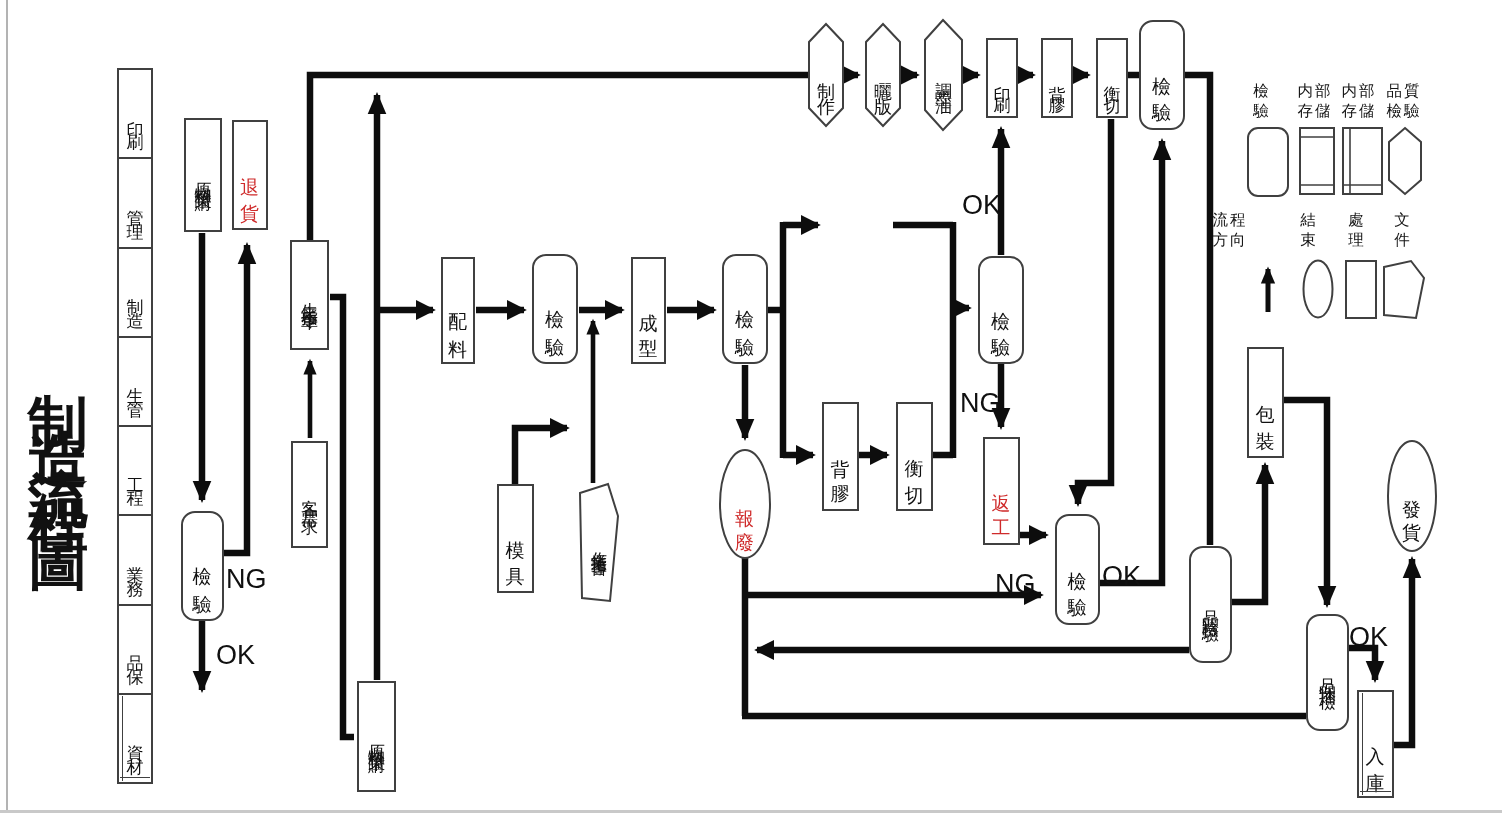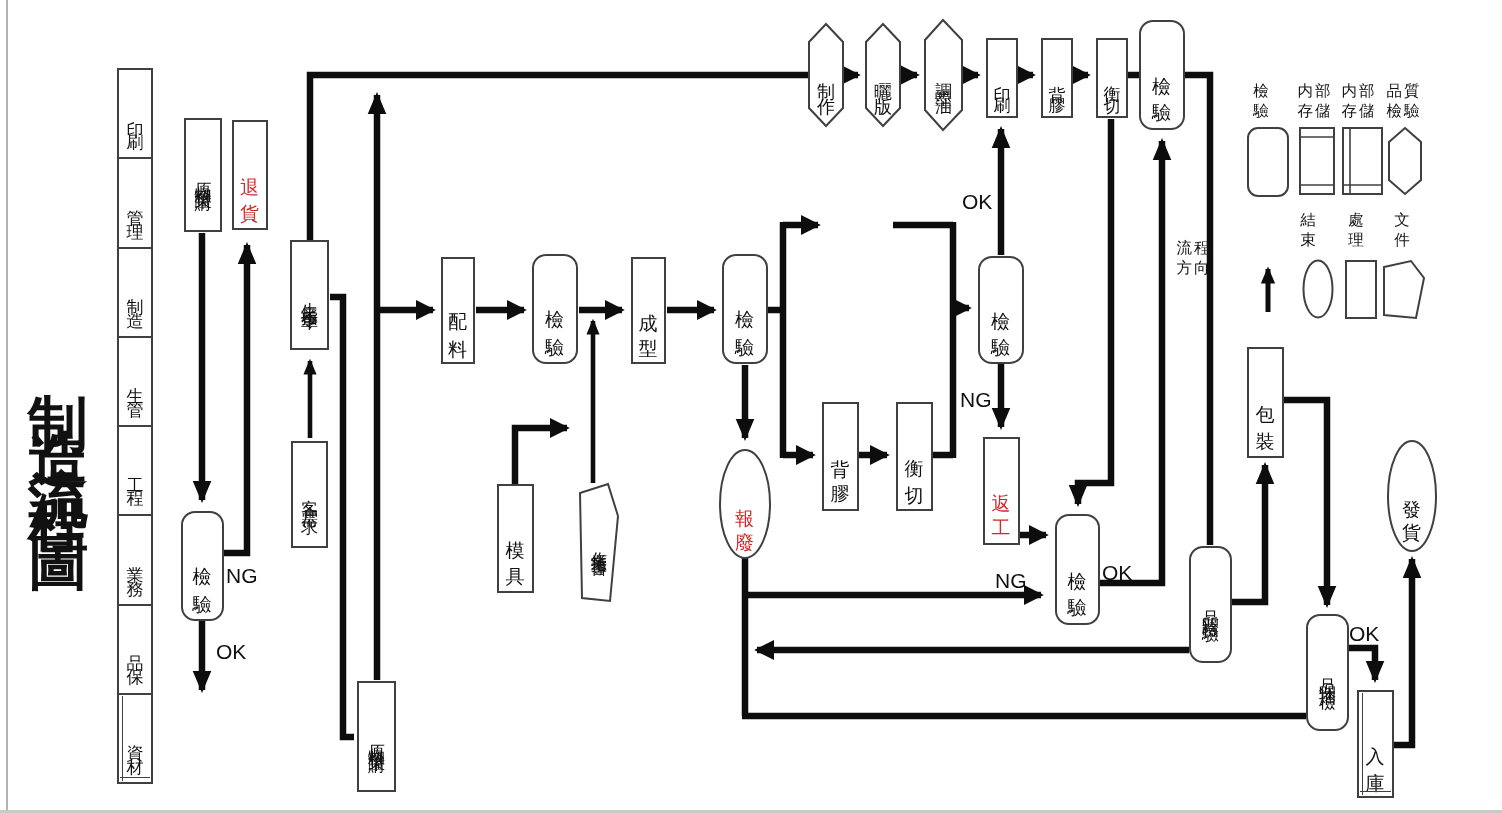--- a/index.html
+++ b/index.html
@@ -18,21 +18,21 @@
   .sp16{letter-spacing:16px;margin-bottom:-16px;}
   .sp14{letter-spacing:14px;margin-bottom:-14px;}
   .sp12{letter-spacing:12px;margin-bottom:-12px;}
   .sp8{letter-spacing:8px;margin-bottom:-8px;}
   .sp6{letter-spacing:6px;margin-bottom:-6px;}
   .sp5{letter-spacing:5px;margin-bottom:-5px;}
   .sp3{letter-spacing:3px;margin-bottom:-3px;}
   .sp2{letter-spacing:2px;margin-bottom:-2px;}
   .f17{font-size:17px;} .f18{font-size:18px;}
   .red{color:#cf2b2b;}
-  .lbl{position:absolute;font-size:21px;font-weight:500;color:#101010;text-align:center;}
+  .lbl{position:absolute;font-size:27px;font-weight:500;color:#101010;text-align:center;}
   .wrap{word-break:break-all;text-align:center;}
   .dept-cell{flex:1;width:100%;display:flex;align-items:center;justify-content:center;
              border-top:2px solid #404040;position:relative;}
   .dept-cell.first{border-top:none;}
   .inner-v{position:absolute;left:3px;top:1px;bottom:1px;width:0;border-left:1.6px solid #404040;}
   .inner-h{position:absolute;left:1px;right:1px;bottom:4px;height:0;border-top:1.6px solid #404040;}
   .title{position:absolute;display:flex;align-items:center;justify-content:center;}
   .title .vt{font-size:60px;font-weight:700;}
   .lg-label{position:absolute;font-size:15.5px;line-height:1.3;letter-spacing:2px;color:#151515;
             text-align:center;word-break:break-all;}
@@ -260,18 +260,18 @@
   <div class="lbl" style="left:962px;top:190px;">OK</div>
   <div class="lbl" style="left:960px;top:388px;">NG</div>
   <div class="lbl" style="left:995px;top:569px;">NG</div>
   <div class="lbl" style="left:1102px;top:561px;">OK</div>
   <div class="lbl" style="left:1349px;top:622px;">OK</div>
 
   <div class="lg-label" style="left:1252px;top:81px;width:20px;">檢驗</div>
   <div class="lg-label" style="left:1296px;top:81px;width:38px;">内部存儲</div>
   <div class="lg-label" style="left:1340px;top:81px;width:38px;">内部存儲</div>
   <div class="lg-label" style="left:1385px;top:81px;width:38px;">品質檢驗</div>
-  <div class="lg-label" style="left:1175px;top:210px;width:38px;margin-top:28px;">流程方向</div>
+  <div class="lg-label" style="left:1211px;top:210px;width:38px;">流程方向</div>
   <div class="lg-label" style="left:1300px;top:210px;width:18px;">結束</div>
   <div class="lg-label" style="left:1348px;top:210px;width:18px;">處理</div>
   <div class="lg-label" style="left:1394px;top:210px;width:18px;">文件</div>
 
 </div>
 
 </body></html>

